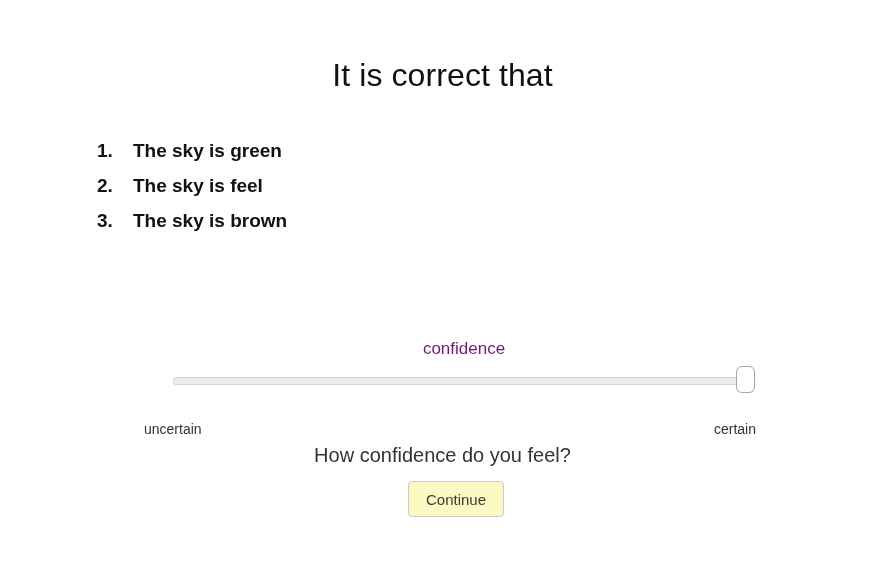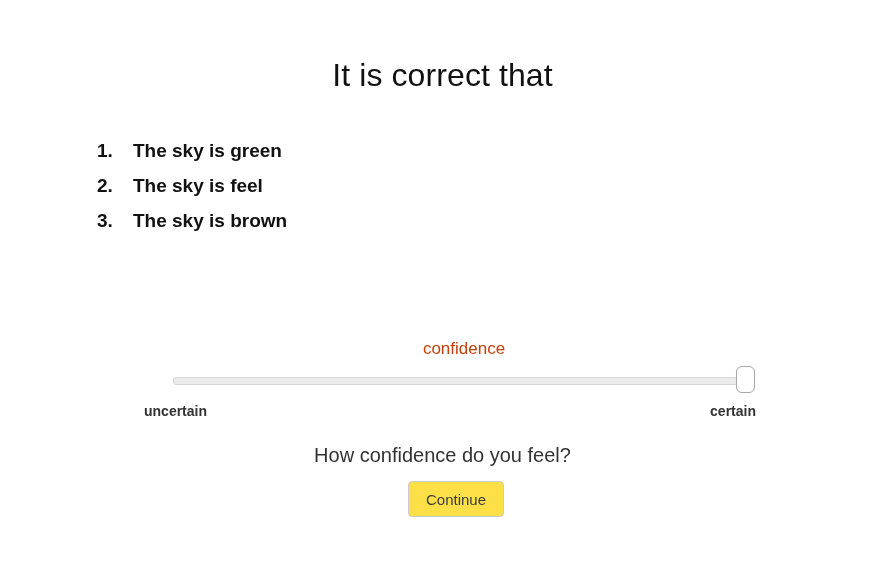--- a/index.html
+++ b/index.html
@@ -69,21 +69,21 @@
   .slider-block {
     position: absolute;
     top: 338px;
     left: 173px;
     width: 582px;
   }
   .slider-caption {
     text-align: center;
     font-size: 17px;
     font-weight: 400;
-    color: #c2410c;
+    color: #701a75;
     line-height: 22px;
     margin-bottom: 6px;
   }
   .slider-control {
     position: relative;
     height: 30px;
   }
   .slider-track {
     position: absolute;
     top: 11px;
@@ -109,24 +109,25 @@
     cursor: pointer;
   }
   .slider-endpoints {
     position: relative;
     margin-top: 5px;
     height: 20px;
   }
   .endpoint-label {
     position: absolute;
     font-size: 14px;
-    font-weight: 700;
+    font-weight: 400;
     color: #333333;
     line-height: 20px;
     white-space: nowrap;
+    margin-top: 18px;
   }
   .endpoint-left  { left: -29px; }
   .endpoint-right { right: -1px; }
 
   
   .prompt-text {
     position: absolute;
     top: 441px;
     left: 0;
     width: 885px;
@@ -136,21 +137,21 @@
     color: #333333;
     line-height: 28px;
   }
   .continue-button {
     position: absolute;
     top: 481px;
     left: 408px;
     width: 96px;
     height: 36px;
     box-sizing: border-box;
-    background: #fde047;
+    background: #fef9c3;
     border: 1px solid #cccccc;
     border-radius: 4px;
     font-family: "Liberation Sans", "DejaVu Sans", sans-serif;
     font-size: 15px;
     font-weight: 400;
     color: #3b3b3b;
     cursor: pointer;
     padding: 16px;
     display: flex;
     align-items: center;

